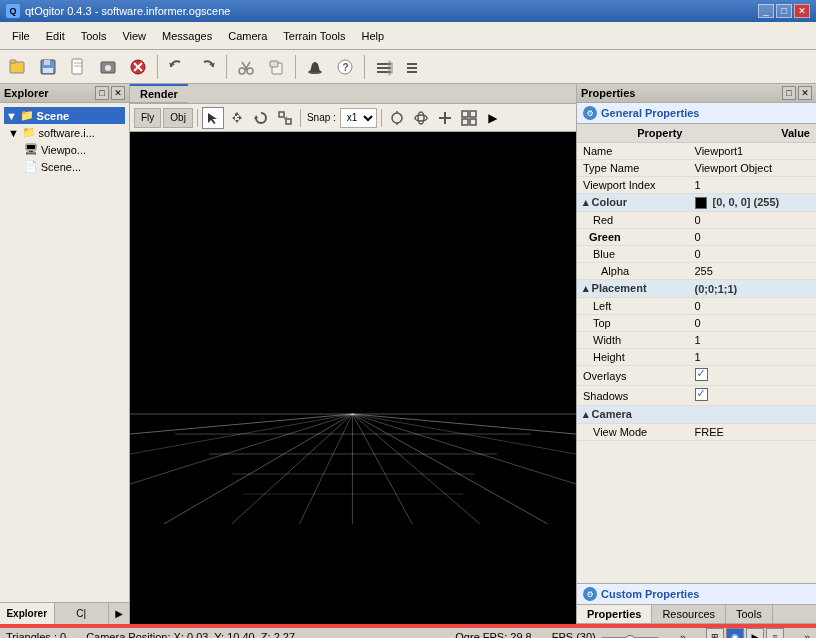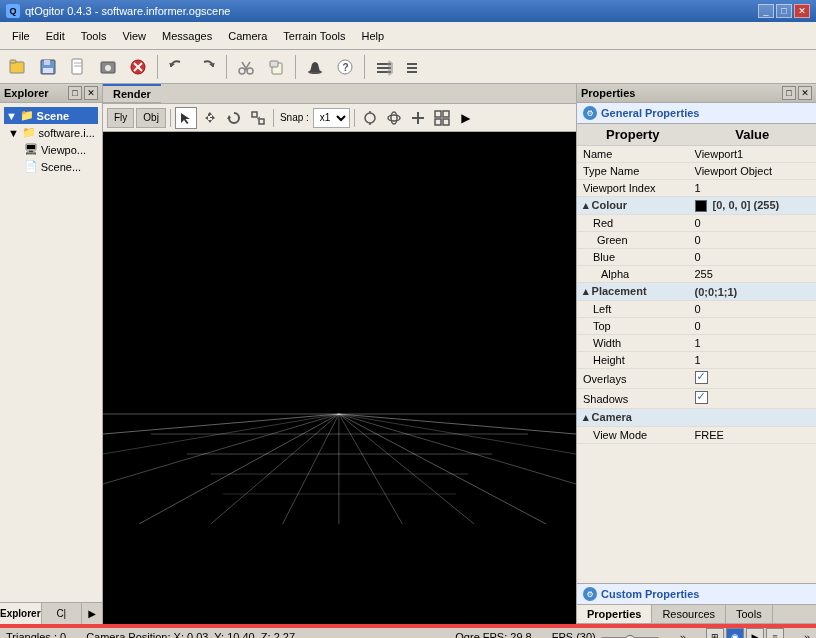--- a/index.html
+++ b/index.html
@@ -89,21 +89,21 @@
     }
 
     
     #main-layout {
       display: flex;
       height: calc(638px - 22px - 20px - 34px - 22px);
     }
 
     
     #explorer-panel {
-      width: 103px;
+      width: 130px;
       background: #f0ece4;
       border-right: 1px solid #aaa;
       display: flex;
       flex-direction: column;
     }
     #explorer-header {
       background: linear-gradient(to bottom, #d4d0c8, #c0bdb4);
       border-bottom: 1px solid #aaa;
       padding: 2px 4px;
       display: flex;
@@ -250,24 +250,24 @@
       overflow-y: auto;
       font-size: 11px;
     }
     .prop-table {
       width: 100%;
       border-collapse: collapse;
     }
     .prop-table th {
       background: #e0ddd6;
       padding: 3px 6px;
-      text-align: center;
+      text-align: right;
       border-bottom: 1px solid #ccc;
       font-weight: bold;
-      font-size: 13px;
+      font-size: 11px;
     }
     .prop-table td {
       padding: 2px 6px;
       border-bottom: 1px solid #e0ddd6;
       font-size: 11px;
     }
     .prop-section-row td {
       background: #dde8f0;
       font-weight: bold;
       color: #333;
@@ -694,21 +694,21 @@
             <td>
               <span class="color-swatch"></span>
               [0, 0, 0] (255)
             </td>
           </tr>
           <tr>
             <td style="padding-left:16px;">Red</td>
             <td>0</td>
           </tr>
           <tr>
-            <td style="padding-left:20px;">Green</td>
+            <td style="padding-left:12px;font-weight:bold;">Green</td>
             <td>0</td>
           </tr>
           <tr>
             <td style="padding-left:16px;">Blue</td>
             <td>0</td>
           </tr>
           <tr>
             <td style="padding-left:24px;">Alpha</td>
             <td>255</td>
           </tr>

